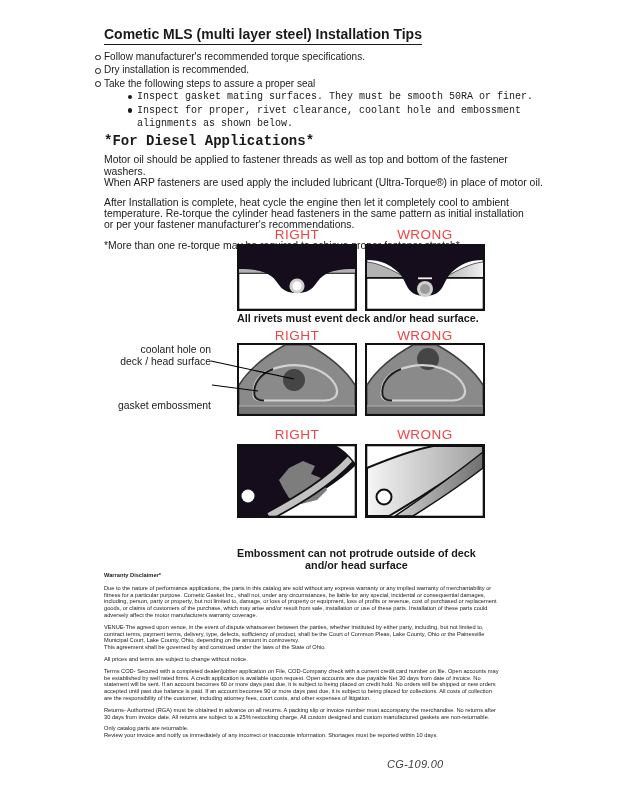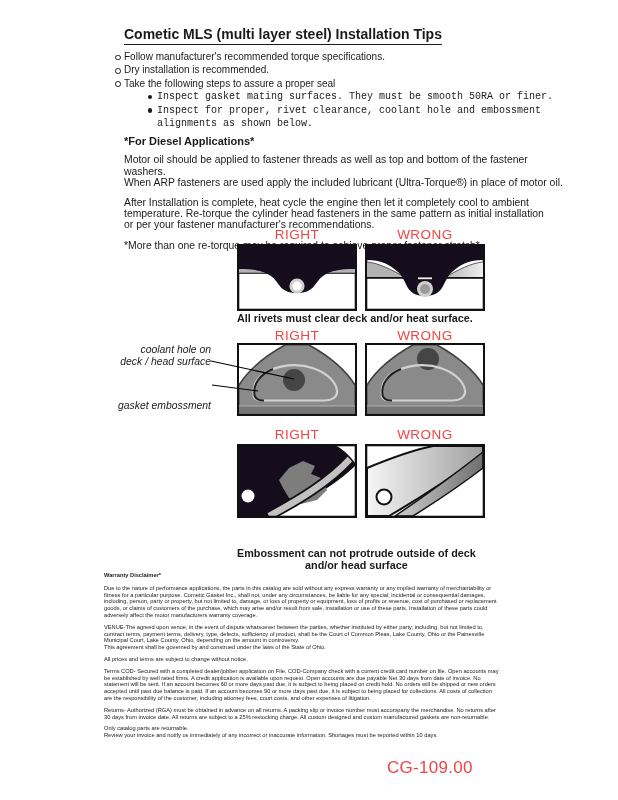--- a/index.html
+++ b/index.html
@@ -1,49 +1,49 @@
 <!DOCTYPE html>
 <html style="--ink: #1a1a1a; --diagram-dark: #150d1b; --wedge-gray: #b3b3b3; --panel-gray: #8a8a8a; --hole-gray: #454545; --emboss-light: #d2d2d2; --strip-gray: #c2c2c2; --patch-gray: #7d7d7d;"><head>
 <meta charset="utf-8">
 <style>
   html,body{margin:0;padding:0;background:#fff;}
   .page{position:relative;width:618px;height:800px;background:#fff;overflow:hidden;
         font-family:"Liberation Sans", sans-serif;color:var(--ink,#1a1a1a);}
 
   
-  .text-top{position:absolute;top:0;left:104px;width:444px;margin-left:20px;}
+  .text-top{position:absolute;top:0;left:104px;width:444px;}
   .doc-title{display:inline-block;margin:26px 0 0 0;font-size:14px;line-height:17px;
              font-weight:bold;border-bottom:1.6px solid var(--ink,#1a1a1a);padding-bottom:1px;}
   ul.tips{list-style:none;margin:5px 0 0 -9px;padding:0;font-size:10px;}
   ul.tips>li{position:relative;padding-left:9px;line-height:13.4px;}
   ul.tips>li::before{content:"";position:absolute;left:0;top:4.5px;width:3.6px;height:3.6px;
              border:0.9px solid var(--ink,#1a1a1a);border-radius:50%;}
   ul.subtips{list-style:none;margin:0 0 0 24px;padding:0;}
   ul.subtips>li{position:relative;padding-left:9px;line-height:13.4px;font-family:Liberation Mono, monospace;}
   ul.subtips>li::before{content:"";position:absolute;left:0;top:4.8px;width:4.4px;height:4.4px;
              background:var(--ink,#1a1a1a);border-radius:50%;}
-  .diesel-heading{margin:4px 0 0 0;font-size:11px;line-height:15px;font-weight:bold;}
+  .diesel-heading{margin:4px 0 0 0;font-size:14px;line-height:15px;font-weight:bold;font-family:Liberation Mono, monospace;}
   .body-par{margin:5px 0 0 0;font-size:10.4px;line-height:11.2px;white-space:pre-line;}
   .body-par.gap{margin-top:9px;}
 
   
   .diagram-label{position:absolute;width:120px;text-align:center;font-size:13.5px;
                  line-height:14px;letter-spacing:0.5px;color:#ef4444;}
   .panel{position:absolute;width:120px;}
   .caption{position:absolute;left:237px;font-size:10.8px;line-height:12px;font-weight:bold;white-space:pre-line;}
   .annotation{position:absolute;left:104px;width:107px;text-align:right;font-size:10.4px;
-              line-height:11.6px;white-space:pre-line;font-style:italic;}
+              line-height:11.6px;white-space:pre-line;}
   .pointer-svg{position:absolute;left:104px;top:340px;z-index:5;}
 
   
   .warranty{position:absolute;top:572px;left:104px;width:415px;font-size:5.7px;line-height:6.8px;}
   .warranty .w-head{font-weight:bold;margin:0 0 6px 0;}
   .warranty .wpar{margin:0 0 5px 0;white-space:pre-line;}
 
-  .page-number{position:absolute;left:387px;top:758px;font-size:17px;letter-spacing:0.3px;color:#ef4444;}
+  .page-number{position:absolute;left:387px;top:758px;font-size:11px;letter-spacing:0.3px;color:#404040;font-style:italic;}
 </style>
 </head>
 <body>
 
 <div class="page">
 
   <div class="text-top">
     <h1 class="doc-title">Cometic MLS (multi layer steel) Installation Tips</h1>
     <ul class="tips">
       <li>Follow manufacturer's recommended torque specifications.</li>
@@ -91,21 +91,21 @@
     <path d="M118,33.8 L118,18 C106,19 93,26 79,33.8 Z" fill="url(#gradWedge)"></path>
     <path d="M2,18 C14,19 27,26 41,33.8" fill="none" stroke="#333" stroke-width="0.8"></path>
     <path d="M118,18 C106,19 93,26 79,33.8" fill="none" stroke="#333" stroke-width="0.8"></path>
     <rect x="2" y="33" width="116" height="1.8" fill="#111"></rect>
     <path d="M2,2 H118 V16 C104,16 96,20 87,28 C77,37 80,52 60,52 C40,52 43,37 33,28 C24,20 16,16 2,16 Z" style="fill:var(--diagram-dark,#150d1b)"></path>
     <circle cx="60" cy="45" r="8" fill="#cfcfcf"></circle>
     <circle cx="60" cy="45" r="5" fill="#9b9b9b"></circle>
     <rect x="53" y="33.4" width="14" height="1.8" fill="#f0f0f0"></rect>
   </svg>
 
-  <div class="caption" style="top:312px;">All rivets must clear deck and/or heat surface.</div>
+  <div class="caption" style="top:312px;">All rivets must event deck and/or head surface.</div>
 
   <div class="diagram-label" style="left:237px;top:329px;">RIGHT</div>
   <div class="diagram-label" style="left:365px;top:329px;">WRONG</div>
 
   <div class="annotation" style="top:344px;">coolant hole on
 deck / head surface</div>
   <div class="annotation" style="top:376px;margin-top:24px;">gasket embossment</div>
   <svg class="pointer-svg" width="200" height="60" viewBox="0 0 200 60">
     <line x1="107" y1="21" x2="190" y2="39" stroke="#000" stroke-width="1.1"></line>
     <line x1="108" y1="45" x2="154" y2="51" stroke="#000" stroke-width="1.1"></line>

